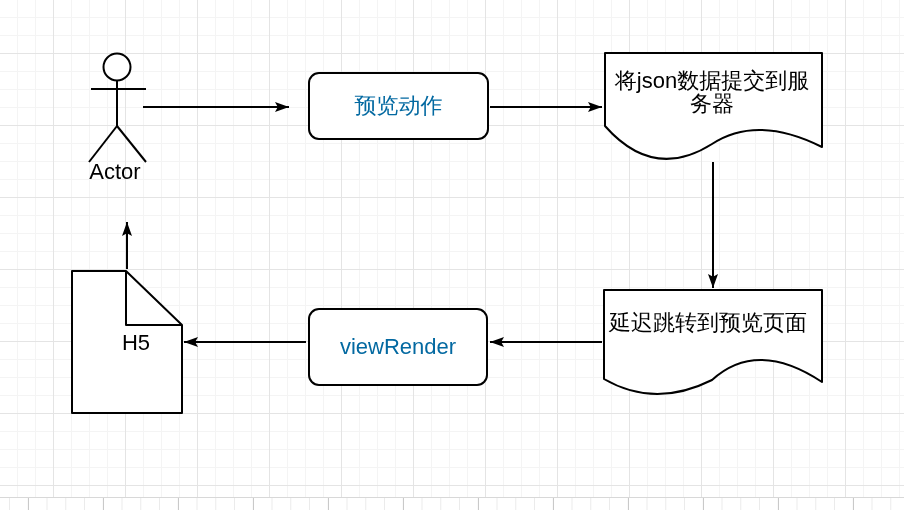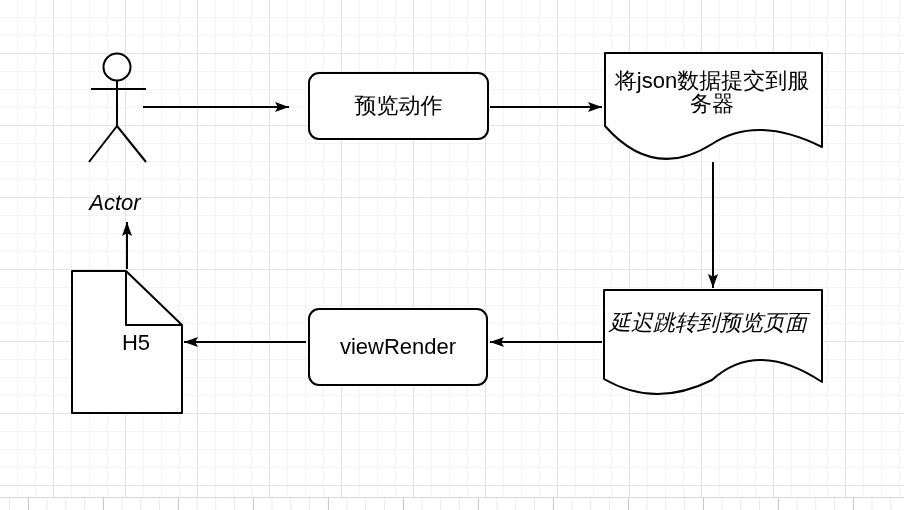--- a/index.html
+++ b/index.html
@@ -30,36 +30,36 @@
 
   .node {
     position: absolute;
     display: flex;
     align-items: center;
     justify-content: center;
     background: #ffffff;
     border: 2px solid #000000;
     border-radius: 11px;
     font-size: 22px;
-    color: #000000;
+    color: #0369a1;
     text-align: center;
   }
   .node-preview-action { left: 308px; top: 72px;  width: 181px; height: 68px; }
   .node-view-render    { left: 308px; top: 308px; width: 180px; height: 78px; }
 
   .shape-label {
     position: absolute;
     font-size: 22px;
     line-height: 23px;
     color: #000000;
     text-align: center;
   }
-  .label-actor { left: 75px;  top: 191px; width: 80px; font-style: italic; }
+  .label-actor { left: 75px;  top: 160px; width: 80px; }
   .label-doc1  { left: 607px; top: 69px;  width: 210px; }
-  .label-doc2  { left: 604px; top: 311px; width: 208px; font-style: italic; }
+  .label-doc2  { left: 604px; top: 311px; width: 208px; }
   .label-h5    { left: 103px;  top: 331px; width: 66px; }
 
   
   .page-edge-strip {
     position: absolute;
     left: 0; bottom: 0;
     width: 904px; height: 13px;
     background-color: #ffffff;
     border-top: 1px solid #d8d8d8;
     background-image:

